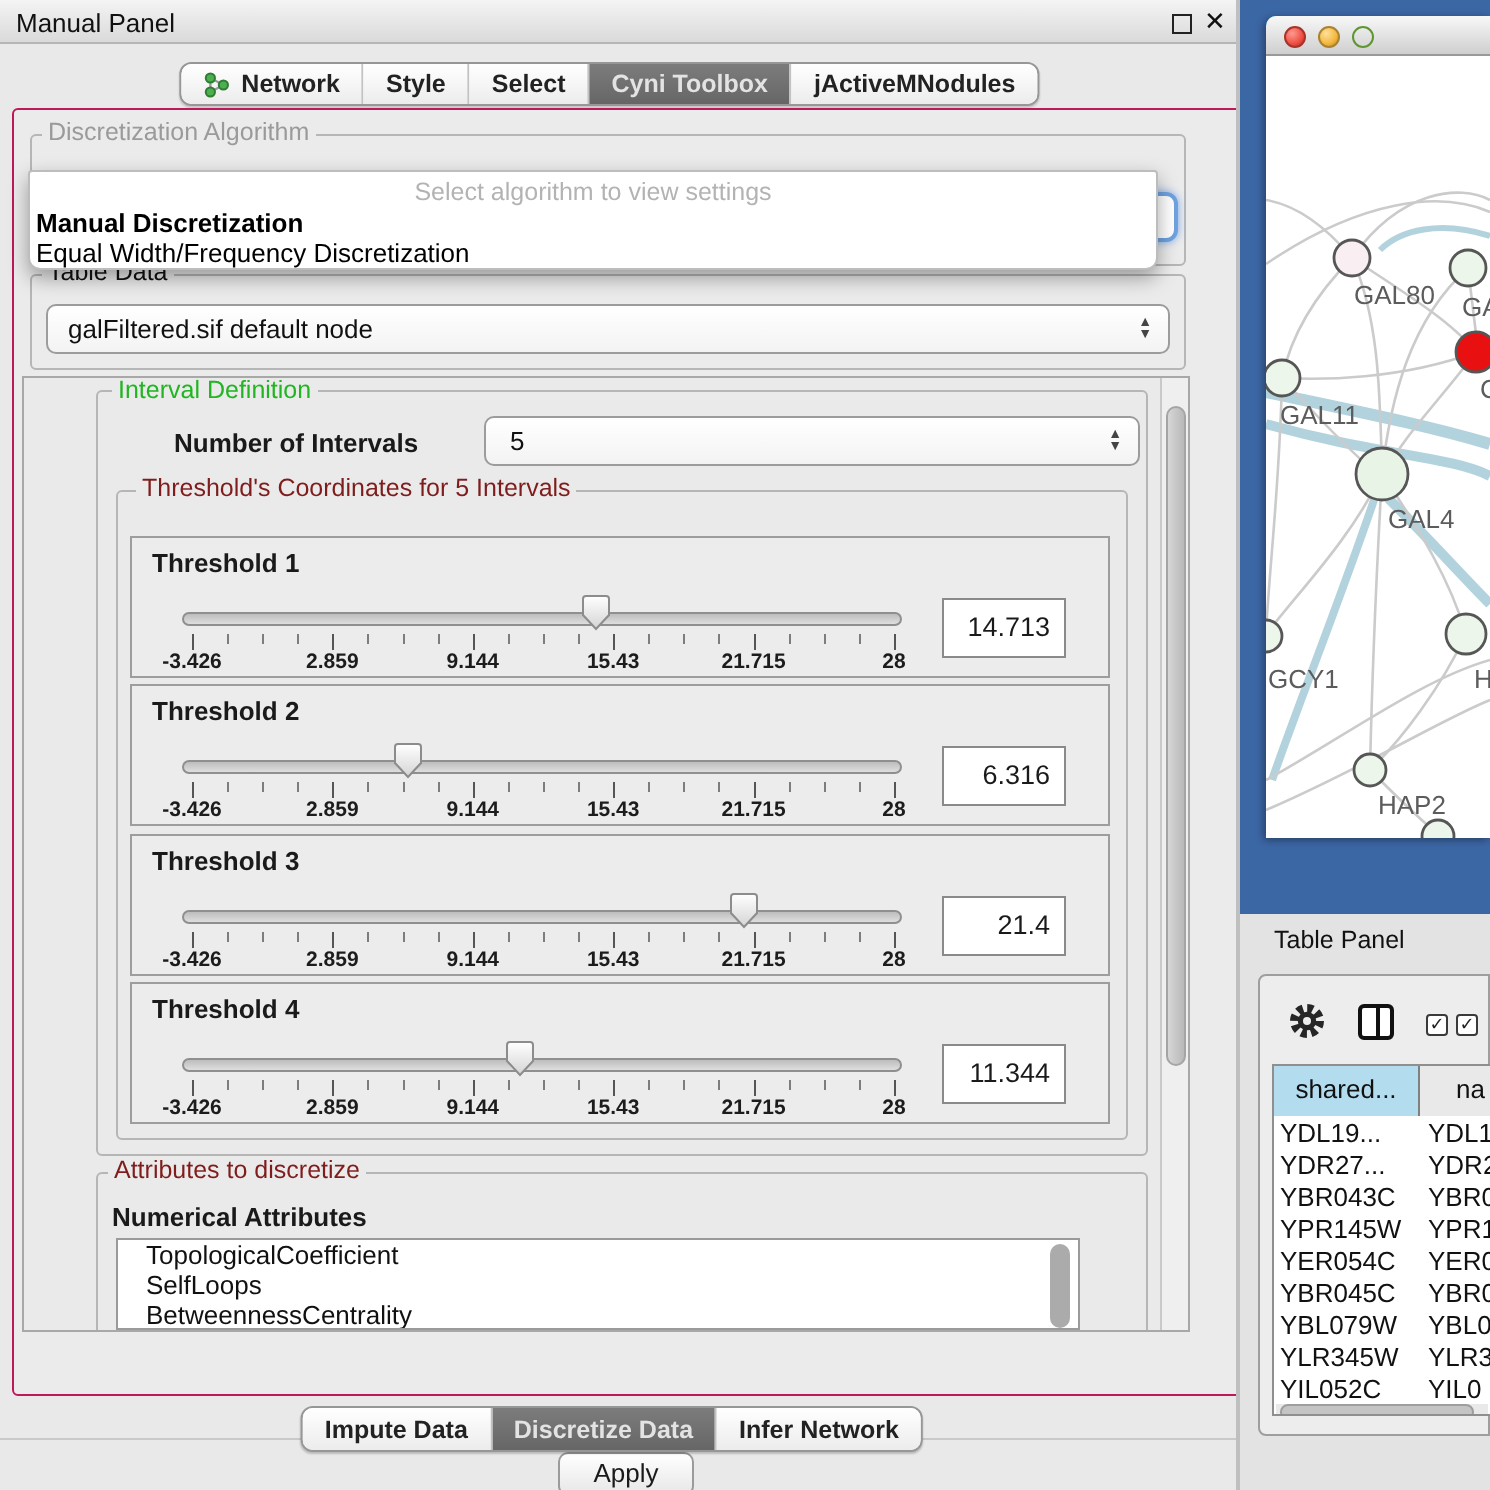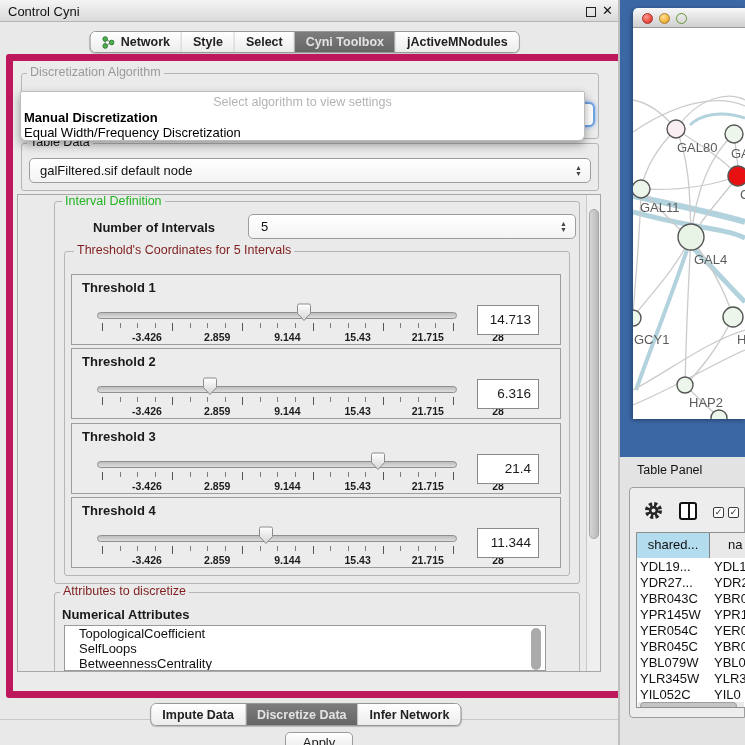--- a/index.html
+++ b/index.html
@@ -15,21 +15,21 @@
   #float-icon { left:586px; top:7px; width:10px; height:10px; border:1.5px solid #222; background:transparent; }
   #close-icon { left:602px; top:3px; font-size:13px; font-weight:bold; color:#111; }
 
   
   #tabbar { top:31px; left:50%; transform:translateX(-51%); height:22px; display:inline-flex; border:1px solid #979797; border-radius:6px; overflow:hidden; background:#fff; box-shadow:0 1px 1px rgba(0,0,0,.15); }
   .seg { display:flex; align-items:center; gap:6px; padding:0 11px; font-size:12.5px; font-weight:bold; color:#222; background:linear-gradient(#ffffff,#ececec); border-right:1px solid #c2c2c2; white-space:nowrap; }
   .seg:last-child { border-right:none; }
   .seg.sel { background:linear-gradient(#7c7c7c,#666); color:#e3e3e3; }
 
   
-  #cp-body { left:6px; top:54px; width:682px; height:644px; border:7px solid #be185d; border-radius:3px; background:#ebebeb; }
+  #cp-body { left:6px; top:54px; width:682px; height:644px; border:1px solid #be185d; border-radius:3px; background:#ebebeb; }
 
   .groupbox { position:absolute; border:1px solid #b6b6b6; border-radius:3px; }
   .grouplabel { position:absolute; background:#ebebeb; padding:0 3px; font-size:12.5px; line-height:13px; }
 
   
   #algo-combo { left:22px; top:95px; width:566px; height:25px; background:#fff; border:2px solid #6ea3e0; border-radius:6px; box-shadow:0 0 4px #7aa7ea; z-index:2; }
 
   
   #algo-popup { left:13px; top:84px; width:565px; height:50px; background:#fff; border:1px solid #bdbdbd; border-radius:2px 2px 6px 6px; box-shadow:0 4px 10px rgba(0,0,0,.35); z-index:5; }
   #popup-hint { left:0; top:3px; width:100%; text-align:center; font-size:12.5px; color:#b3b3b3; }
@@ -49,21 +49,21 @@
   .bold { font-weight:bold; }
   .grouplabel.on-pane { background:#eaeaea; }
 
   
   .tpanel { position:absolute; left:53px; width:490px; height:71px; border:1px solid #9d9d9d; background:#ececec; }
   .tp-title { position:absolute; left:10px; top:5px; font-weight:bold; font-size:13px; }
   .tp-track { position:absolute; left:25px; top:37px; width:360px; height:7px; border-radius:4px; border:1px solid #8f8f8f; background:linear-gradient(#bdbdbd,#dedede); }
   .tp-thumb { position:absolute; top:28px; width:16px; height:19px; }
   .tp-ticks-minor { position:absolute; left:30px; top:48px; width:352px; height:5px; background:repeating-linear-gradient(to right,#7d7d7d 0 1px,transparent 1px 17.55px); }
   .tp-ticks-major { position:absolute; left:30px; top:48px; width:352px; height:8px; background:repeating-linear-gradient(to right,#555 0 1px,transparent 1px 70.2px); }
-  .scale-labels { position:absolute; left:30px; top:56px; width:351px; height:12px;margin-left:45px; }
+  .scale-labels { position:absolute; left:30px; top:56px; width:351px; height:12px; }
   .scale-labels span { position:absolute; transform:translateX(-50%); font-size:10.5px; font-weight:bold; color:#1c1c1c; white-space:nowrap; }
   .tp-value { position:absolute; left:405px; top:30px; width:62px; height:30px; background:#fff; border:1px solid #8a8a8a; font-size:13.5px; text-align:right; line-height:28px; padding-right:7px; }
 
   
   #attr-list { left:46px; top:430px; width:482px; height:46px; background:#fff; border:1px solid #9a9a9a; overflow:hidden; }
   #attr-list .li { padding-left:14px; font-size:13px; line-height:15px; color:#111; white-space:nowrap; }
   #attr-scroll { left:466px; top:2px; width:10px; height:42px; border-radius:5px; background:#ababab; }
 
   
   #apply-btn { left:272px; top:671px; width:68px; height:22px; border:1px solid #9b9b9b; border-radius:5px; background:linear-gradient(#ffffff,#e7e7e7); text-align:center; line-height:20px; font-size:13px; }
@@ -98,21 +98,21 @@
   #hscroll-thumb { position:absolute; left:2px; top:0; width:97px; height:8px; border-radius:4px; background:#c4c4c4; border:1px solid #9e9e9e; }
 </style>
 </head>
 <body>
 
 <div id="root">
 
   <div id="cp" class="abs">
 
     <div id="cp-titlebar" class="abs">
-      <span id="cp-title" class="abs">Control Cyni</span>
+      <span id="cp-title" class="abs">Manual Panel</span>
       <span id="float-icon" class="abs"></span>
       <span id="close-icon" class="abs">✕</span>
     </div>
 
     <div id="tabbar" class="abs">
       <div class="seg">
         <svg width="13" height="13" viewBox="0 0 13 13">
           <line x1="3.5" y1="3" x2="10" y2="6.5" stroke="#9a9a9a" stroke-width="1.2"></line>
           <line x1="3.5" y1="10" x2="10" y2="6.5" stroke="#9a9a9a" stroke-width="1.2"></line>
           <line x1="3.5" y1="3" x2="3.5" y2="10" stroke="#9a9a9a" stroke-width="1.2"></line>

